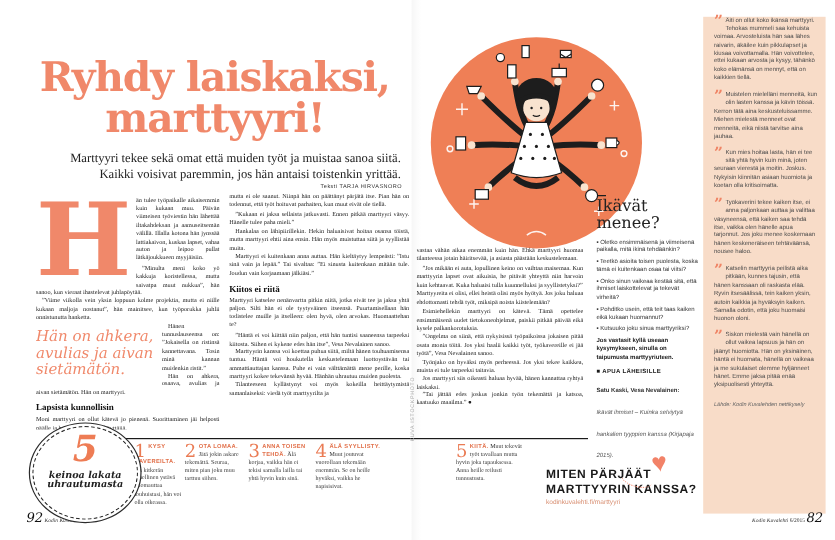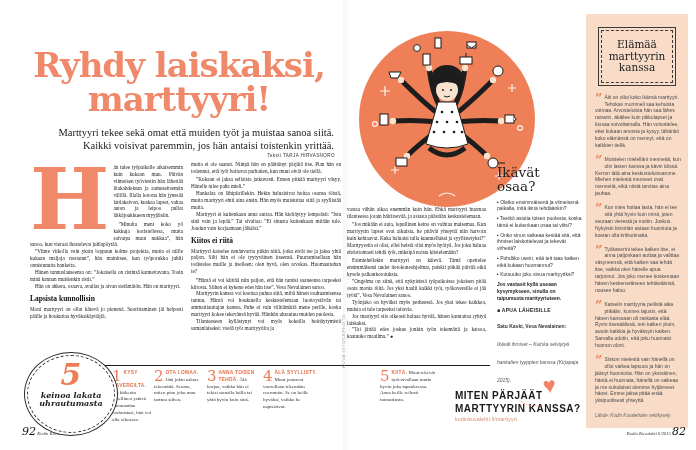--- a/index.html
+++ b/index.html
@@ -97,20 +97,21 @@
   </div>
 
   <div class="abs standfirst">Marttyyri tekee sekä omat että muiden työt ja muistaa sanoa siitä. Kaikki voisivat paremmin, jos hän antaisi toistenkin yrittää.</div>
   <div class="abs byline">Teksti TARJA HIRVASNORO</div>
 
   <div class="abs bt col1">
     <span class="dropcap">H</span>
     <p>än tulee työpaikalle aikaisemmin kuin kukaan muu. Päivän viimeisen työviestin hän lähettää iltakahdeksan ja aamuseitsemän välillä. Illalla kotona hän jynssää lattiakaivon, kuskaa lapset, vahaa auton ja leipoo pullat lätkäjoukkueen myyjäisiin.</p>
     <p class="ind">”Minulta meni koko yö kakkuja koristellessa, mutta saivatpa muut nukkua”, hän sanoo, kun vieraat ihastelevat juhlapöytää.</p>
     <p class="ind">”Viime viikolla vein yksin loppuun kolme projektia, mutta ei niille kukaan maljoja nostanut”, hän mainitsee, kun työporukka juhlii onnistunutta hanketta.</p>
+    <span class="pullquote">Hän on ahkera, avulias ja aivan sietämätön.</span>
     <p class="ind">Hänen tunnuslauseensa on: ”Jokaisella on ristinsä kannettavana. Tosin minä kannan muidenkin ristit.”</p>
     <p class="ind">Hän on ahkera, osaava, avulias ja aivan sietämätön. Hän on marttyyri.</p>
     <div class="h2">Lapsista kunnollisin</div>
     <p>Moni marttyyri on ollut kätevä jo pienenä. Suorittaminen jäi helposti päälle ja houkuttaa hyväksikäyttäjiä.</p>
 
   </div>
 
   <div class="abs bt col2">
     <p>mutta ei ole saanut. Niinpä hän on päättänyt pärjätä itse. Pian hän on todennut, että työt hoituvat parhaiten, kun muut eivät ole tiellä.</p>
     <p class="ind">”Kukaan ei jaksa sellaista jatkuvasti. Ennen pitkää marttyyri väsyy. Hänelle tulee paha mieli.”</p>
@@ -245,21 +246,21 @@
     <p class="ind">Esimiehellekin marttyyri on kätevä. Tämä opettelee ensimmäisenä uudet tietokoneohjelmat, paiskii pitkää päivää eikä kysele palkankorotuksia.</p>
     <p class="ind">”Ongelma on siinä, että nykyisissä työpaikoissa jokaisen pitää osata monia töitä. Jos yksi haalii kaikki työt, työkavereille ei jää työtä”, Vesa Nevalainen sanoo.</p>
     <p class="ind">Työnjako on hyväksi myös perheessä. Jos yksi tekee kaikkea, muista ei tule tarpeeksi taitavia.</p>
     <p class="ind">Jos marttyyri siis oikeasti haluaa hyvää, hänen kannattaa ryhtyä laiskaksi.</p>
     <p class="ind">”Tai jättää edes joskus jonkin työn tekemättä ja katsoa, kaatuuko maailma.” ●</p>
   </div>
 
   <div class="abs quiz">
     <div class="quiz-title">
       <div>Ikävät</div>
-      <div>osaa?</div>
+      <div>menee?</div>
     </div>
     <div class="quiz-item">Oletko ensimmäisenä ja viimeisenä paikalla, mitä ikinä tehdäänkin?</div>
     <div class="quiz-item">Teetkö asioita toisen puolesta, koska tämä ei kuitenkaan osaa tai viitsi?</div>
     <div class="quiz-item">Onko sinun vaikeaa kestää sitä, että ihmiset laiskottelevat ja tekevät virheitä?</div>
     <div class="quiz-item">Pohditko usein, että teit taas kaiken eikä kukaan huomannut?</div>
     <div class="quiz-item">Kutsuuko joku sinua marttyyriksi?</div>
     <div class="quiz-conclusion">Jos vastasit kyllä useaan kysymykseen, sinulla on taipumusta marttyyriuteen.</div>
     <div class="apua-title">APUA LÄHEISILLE</div>
     <span class="apua-authors">Satu Kaski, Vesa Nevalainen:</span>
     <span class="apua-text">Ikävät ihmiset – Kuinka selviytyä hankalien tyyppien kanssa (Kirjapaja 2015).</span>
@@ -267,23 +268,20 @@
 
   <div class="abs promo">
     <div class="promo-line">MITEN PÄRJÄÄT</div>
     <div class="promo-line">MARTTYYRIN KANSSA?</div>
     <div class="promo-url">kodinkuvalehti.fi/marttyyri</div>
   </div>
   <div class="abs heart">♥</div>
   <div class="abs heart-trail"></div>
 
   <div class="abs sidebar">
-    <div class="stamp-box">
-      <div class="stamp-inner">Elämää marttyyrin kanssa</div>
-    </div>
     <div class="sb-quote">Äiti on ollut koko ikänsä marttyyri. Tehokas mummeli saa kehuista voimaa. Arvosteluista hän saa lähes raivarin, äkäilee kuin pikkulapset ja kiusaa voivottamalla. Hän voivottelee, ettei kukaan arvosta ja kysyy, tähänkö koko elämänsä on mennyt, että on kaikkien tiellä.</div>
     <div class="sb-quote">Muistelen mielelläni menneitä, kun olin lasten kanssa ja kävin töissä. Kerron tätä aina keskusteluissamme. Miehen mielestä menneet ovat menneitä, eikä niistä tarvitse aina jauhaa.</div>
     <div class="sb-quote">Kun mies hoitaa lasta, hän ei tee sitä yhtä hyvin kuin minä, joten seuraan vierestä ja moitin. Joskus. Nykyisin kiinnitän asiaan huomiota ja koetan olla kritisoimatta.</div>
     <div class="sb-quote">Työkaverini tekee kaiken itse, ei anna paljonkaan auttaa ja valittaa väsyneensä, että kaiken saa tehdä itse, vaikka olen hänelle apua tarjonnut. Jos joku menee koskemaan hänen keskeneräiseen tehtäväänsä, nousee haloo.</div>
     <div class="sb-quote">Katselin marttyyria peilistä aika pitkään, kunnes tajusin, että hänen kanssaan oli raskasta elää. Ryvin itsesäälissä, tein kaiken yksin, autoin kaikkia ja hyväksyin kaiken. Samalla odotin, että joku huomaisi huonon oloni.</div>
     <div class="sb-quote">Siskon mielestä vain hänellä on ollut vaikea lapsuus ja hän on jäänyt huomiotta. Hän on yksinäinen, häntä ei huomata, hänellä on vaikeaa ja me sukulaiset olemme hyljänneet hänet. Emme jaksa pitää enää yksipuolisesti yhteyttä.</div>
     <div class="sb-source">Lähde: Kodin Kuvalehden nettikysely</div>
   </div>
 
   <div class="abs footer footer-l">

